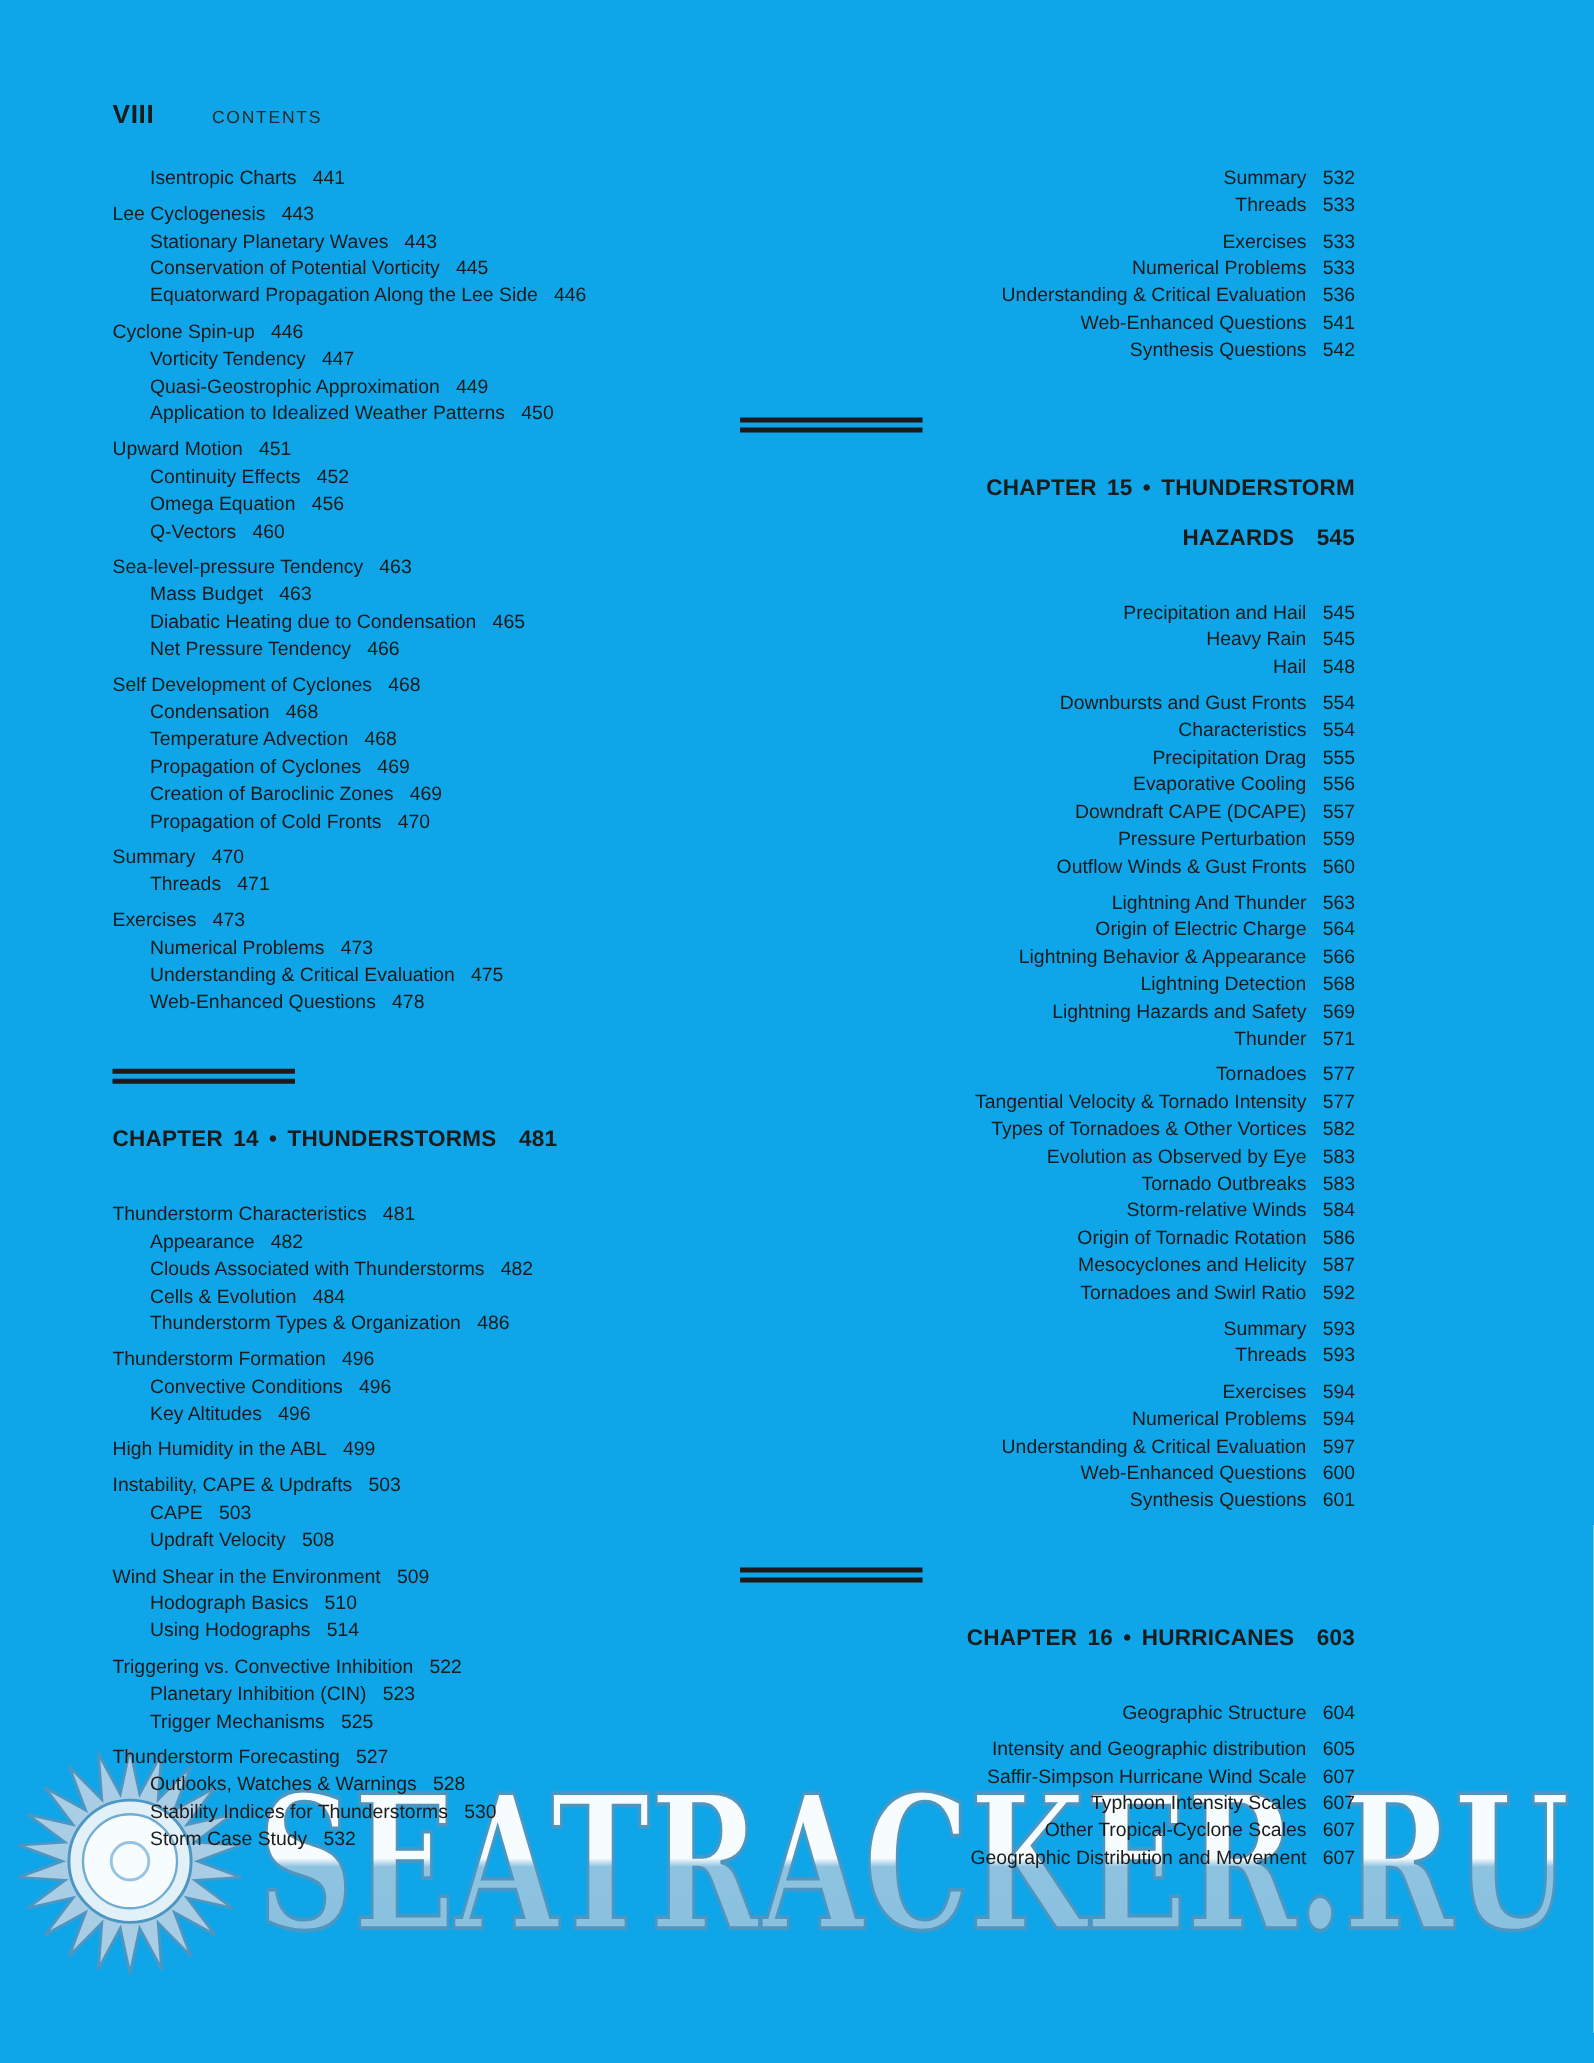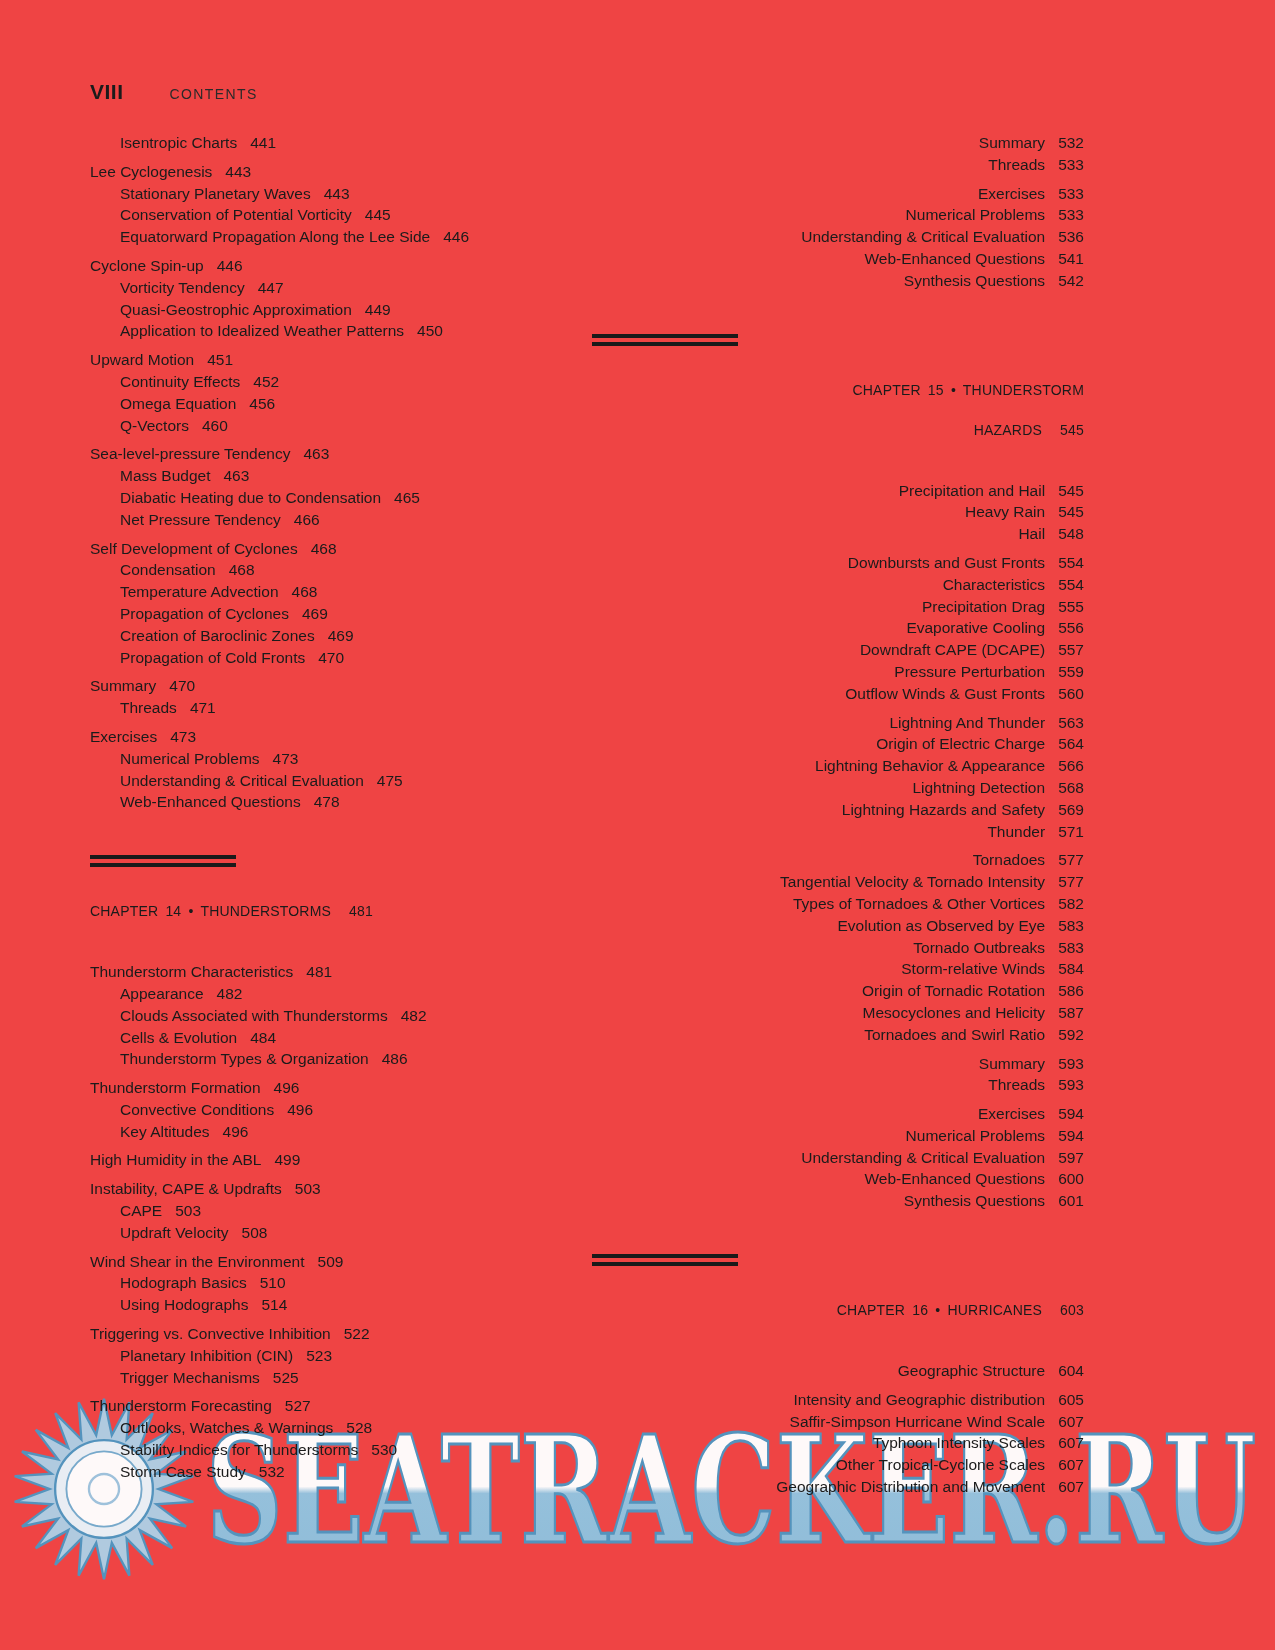--- a/index.html
+++ b/index.html
@@ -1,21 +1,21 @@
 <!DOCTYPE html>
 <html><head>
 <meta charset="utf-8">
 <style>
   * { margin:0; padding:0; box-sizing:border-box; }
   html,body { background:#ffffff; }
   body {
     width:1275px; height:1650px; position:relative; overflow:hidden;
     font-family:"Liberation Sans", sans-serif; color:#1b1b1b;
   }
-  .page { position:absolute; inset:0; background:#ef4444; }
+  .page { position:absolute; inset:0; background:#0ea5e9; }
 
   .page-header { position:absolute; left:90px; top:80px; display:flex; align-items:baseline; gap:46px; z-index:2; }
   .folio { font-size:21px; font-weight:bold; letter-spacing:.5px; }
   .header-label { font-size:14px; letter-spacing:1.4px; color:#2a2a2a; }
 
   .col { position:absolute; top:132px; width:492px; z-index:2; }
   .col-left  { left:90px; }
   .col-right { left:592px;text-align:right; }
 
   .group { margin-bottom:7px; }
@@ -23,21 +23,21 @@
   .indent-1 { padding-left:30px; }
   .entry-page { margin-left:13px; }
 
   .divider {
     width:146px; height:12px;
     border-top:4.5px solid #1a1a1a; border-bottom:4.5px solid #1a1a1a;
     margin-top:42px; margin-bottom:24px;
   }
 
   .chapter { margin-bottom:30px; }
-  .chapter-line { font-size:14px; font-weight:normal; line-height:40px; white-space:nowrap; word-spacing:3px; letter-spacing:.2px; }
+  .chapter-line { font-size:18px; font-weight:bold; line-height:40px; white-space:nowrap; word-spacing:3px; letter-spacing:.2px; }
   .chapter-indent { margin-left:182px; }
   .chapter-page { margin-left:18px; }
 
   .watermark {
     position:absolute; left:10px; top:1386px; width:1258px; height:205px;
     z-index:1; display:flex; align-items:center; opacity:.97;
   }
   .wm-sun { flex:0 0 auto; margin-right:2px; }
   .wm-textsvg { flex:1 1 auto; }
 </style>

